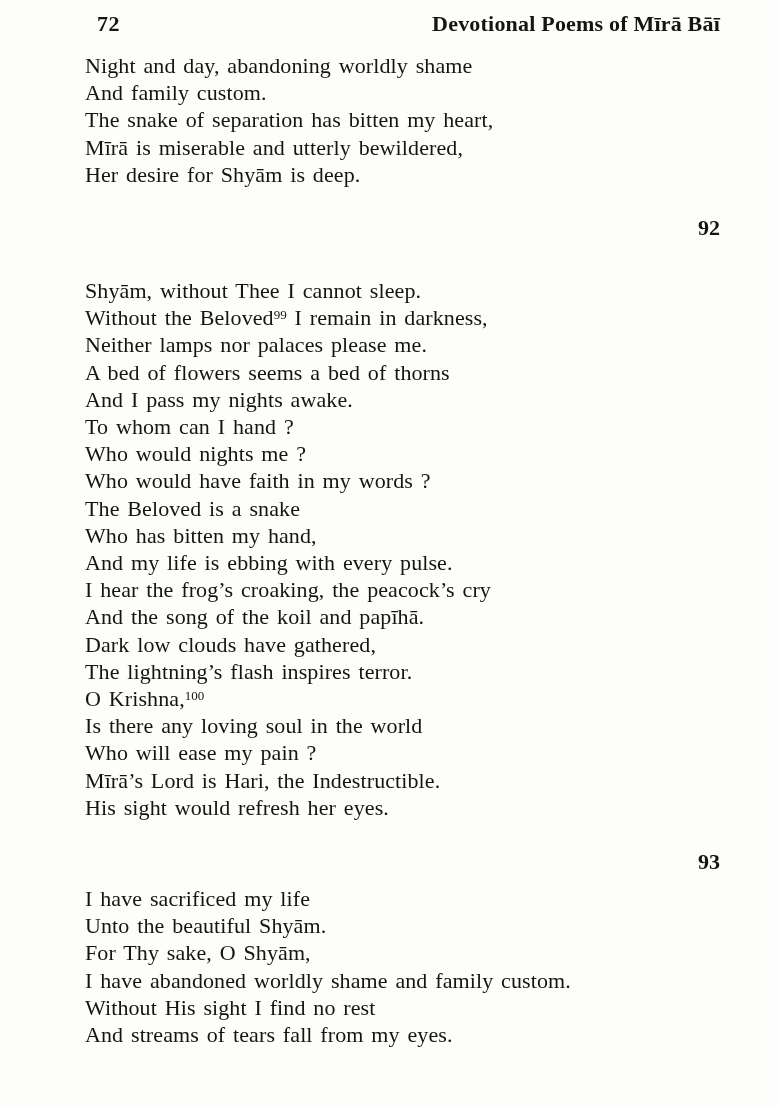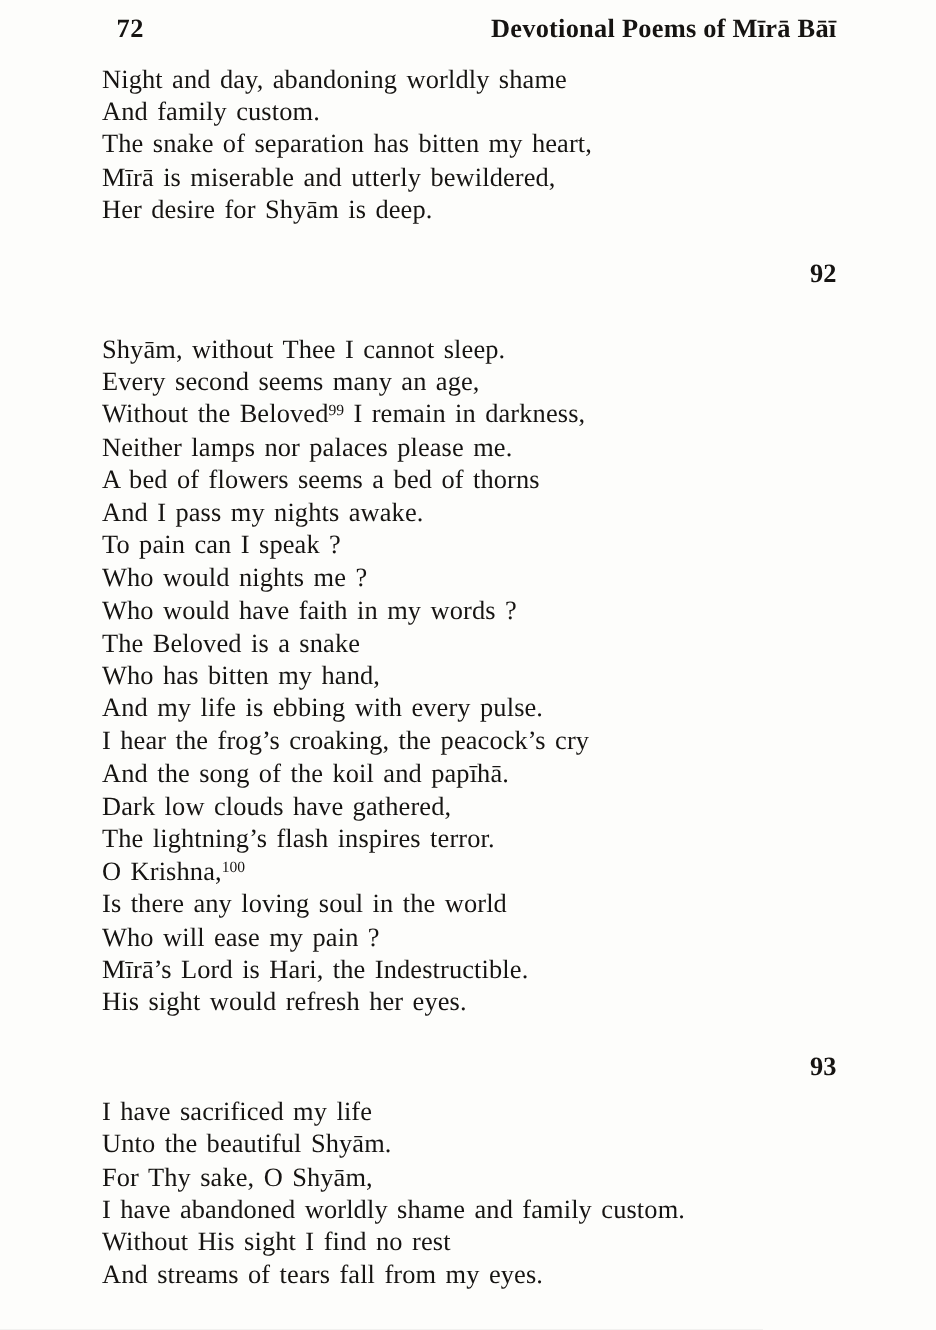--- a/index.html
+++ b/index.html
@@ -10,21 +10,21 @@
   }
   .page {
     position: relative;
     width: 780px;
     height: 1108px;
     margin: 0 auto;
     background: #fdfdfb;
     color: #161412;
     font-family: "Liberation Serif", "DejaVu Serif", serif;
     box-sizing: border-box;
-    padding: 10px 83px 0 85px;
+    padding: 10px 60px 0 85px;
     overflow: hidden;
   }
   .running-head {
     display: flex;
     justify-content: space-between;
     align-items: baseline;
     font-weight: bold;
     font-size: 22px;
     line-height: 27px;
     padding-left: 12px;
@@ -72,26 +72,25 @@
     <div class="poem-line">And family custom.</div>
     <div class="poem-line">The snake of separation has bitten my heart,</div>
     <div class="poem-line">Mīrā is miserable and utterly bewildered,</div>
     <div class="poem-line">Her desire for Shyām is deep.</div>
   </section>
 
   <section>
     <h2 class="poem-heading heading-92">92</h2>
     <div class="poem-lines lines-92">
       <div class="poem-line">Shyām, without Thee I cannot sleep.</div>
-      <div class="poem-line">Every second seems many an age,</div>
       <div class="poem-line">Without the Beloved<sup>99</sup> I remain in darkness,</div>
       <div class="poem-line">Neither lamps nor palaces please me.</div>
       <div class="poem-line">A bed of flowers seems a bed of thorns</div>
       <div class="poem-line">And I pass my nights awake.</div>
-      <div class="poem-line">To pain can I speak ?</div>
+      <div class="poem-line">To whom can I hand ?</div>
       <div class="poem-line">Who would nights me ?</div>
       <div class="poem-line">Who would have faith in my words ?</div>
       <div class="poem-line">The Beloved is a snake</div>
       <div class="poem-line">Who has bitten my hand,</div>
       <div class="poem-line">And my life is ebbing with every pulse.</div>
       <div class="poem-line">I hear the frog’s croaking, the peacock’s cry</div>
       <div class="poem-line">And the song of the koil and papīhā.</div>
       <div class="poem-line">Dark low clouds have gathered,</div>
       <div class="poem-line">The lightning’s flash inspires terror.</div>
       <div class="poem-line">O Krishna,<sup>100</sup></div>

